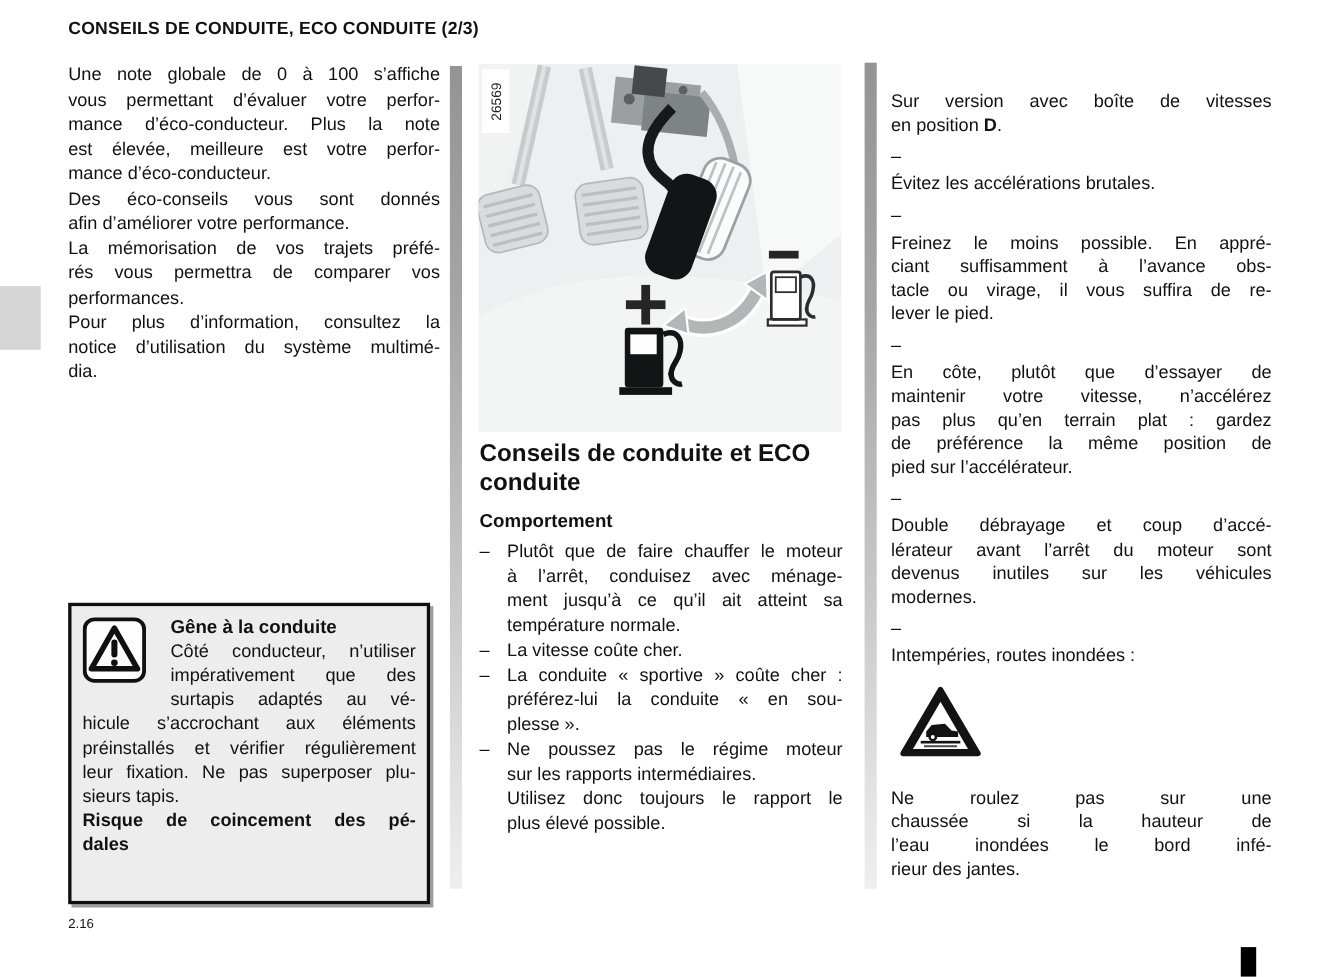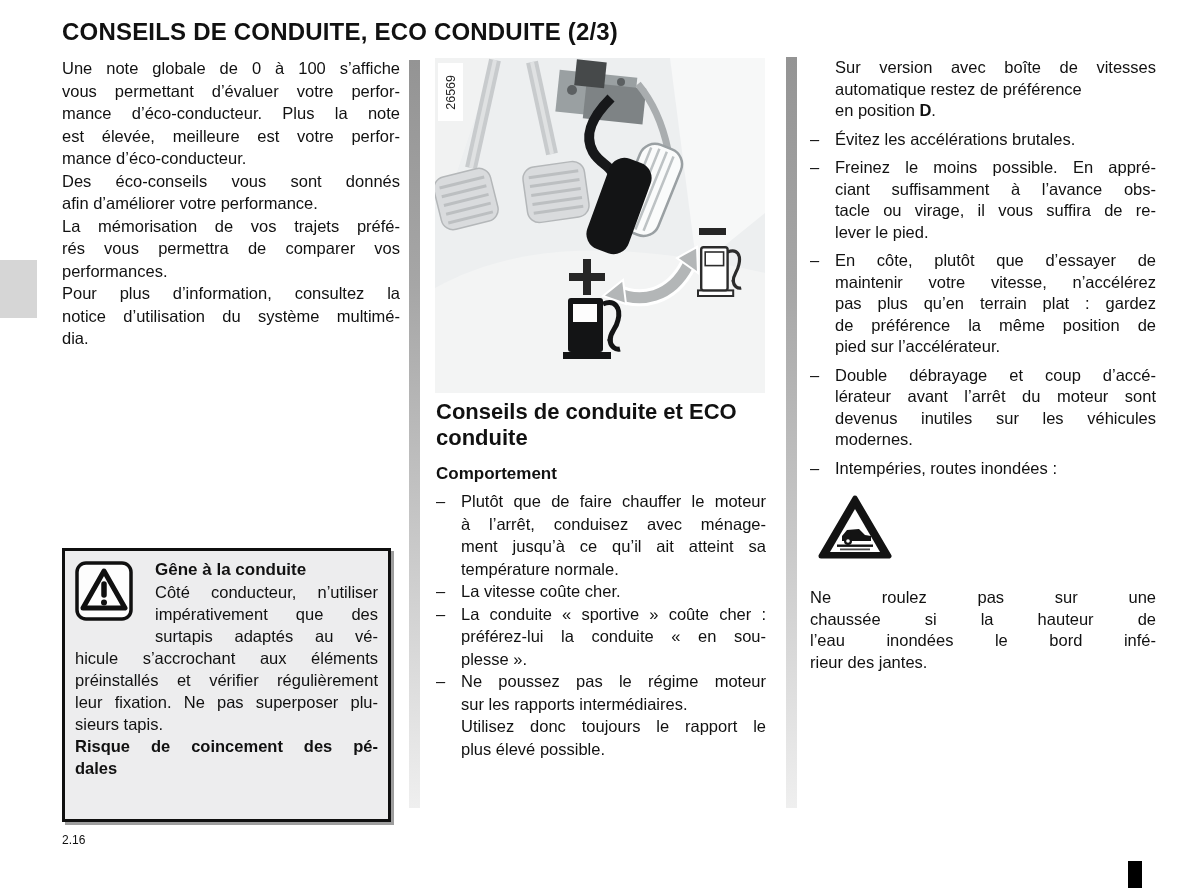--- a/index.html
+++ b/index.html
@@ -5,21 +5,21 @@
   html,body { margin:0; padding:0; }
   body {
     width:1200px; height:888px; position:relative; overflow:hidden;
     background:#ffffff; color:#111;
     font-family:"Liberation Sans","DejaVu Sans",sans-serif;
   }
   
   .tline { text-align:justify; text-align-last:justify; }
   .tline.tl-last { text-align-last:left; }
 
-  #title { position:absolute; left:62px; top:18px; font-size:24px; font-weight:bold; letter-spacing:.2px; }
+  #title { position:absolute; left:62px; top:18px; font-size:16px; font-weight:bold; letter-spacing:.2px; }
 
   .left-tab { position:absolute; left:0; top:260px; width:37px; height:58px; background:#d6d6d6; }
 
   .col-left { position:absolute; left:62px; top:57px; width:338px; font-size:16.5px; line-height:22.5px; }
 
   .warning-box {
     position:absolute; left:62px; top:548px; width:329px; height:274px; box-sizing:border-box;
     background:#ededee; border:3px solid #0f0f0f; padding:8px 10px;
     font-size:16.5px; line-height:22px; box-shadow:3px 3px 0 #9e9e9e;
   }
@@ -40,21 +40,21 @@
   .mid-head { position:absolute; left:436px; top:399px; width:332px; font-size:22px; font-weight:bold; line-height:26px; }
   .mid-head .tline { text-align:center; text-align-last:left; }
   .mid-sub  { position:absolute; left:436px; top:464px; font-size:17px; font-weight:bold;text-align:right; }
   .mid-bullets { position:absolute; left:436px; top:490px; width:330px; font-size:16.5px; line-height:22.5px; }
 
   .bullet { display:flex; }
   .bullet .dash { flex:0 0 25px; width:25px; }
   .bullet .blines { flex:1; min-width:0; }
 
   .col-right { position:absolute; left:810px; top:57px; width:346px; font-size:16.5px; line-height:21.5px; }
-  .col-right .bullet { margin-bottom:7px; }
+  .col-right .bullet { margin-bottom:7px;flex-direction:column; }
 
   .flood { display:flex; margin-top:14px;flex-direction:column; }
   .flood-icon { flex:0 0 94px; padding:2px 0 0 8px; box-sizing:border-box; }
   .flood-text { flex:1; min-width:0; }
 
   .page-num { position:absolute; left:62px; top:833px; font-size:12px; }
   .end-mark { position:absolute; left:1128px; top:861px; width:14px; height:27px; background:#000; }
 </style>
 </head>
 <body>
@@ -239,21 +239,20 @@
       </div>
     </div>
   </div>
 
 <div class="col-right">
   <div class="bullet" style="margin-bottom:7px;">
     <div class="dash"></div>
     <div class="blines">
       <div>
           <div class="tline">Sur version avec boîte de vitesses</div>
-          <div class="tline tl-last">automatique restez de préférence</div>
         </div>
       <div class="tline tl-last"><span>en position </span><strong>D</strong><span>.</span></div>
     </div>
   </div>
 
   <div>
       <div class="bullet">
         <div class="dash">–</div>
         <div class="blines">
           <div class="tline tl-last">Évitez les accélérations brutales.</div>

